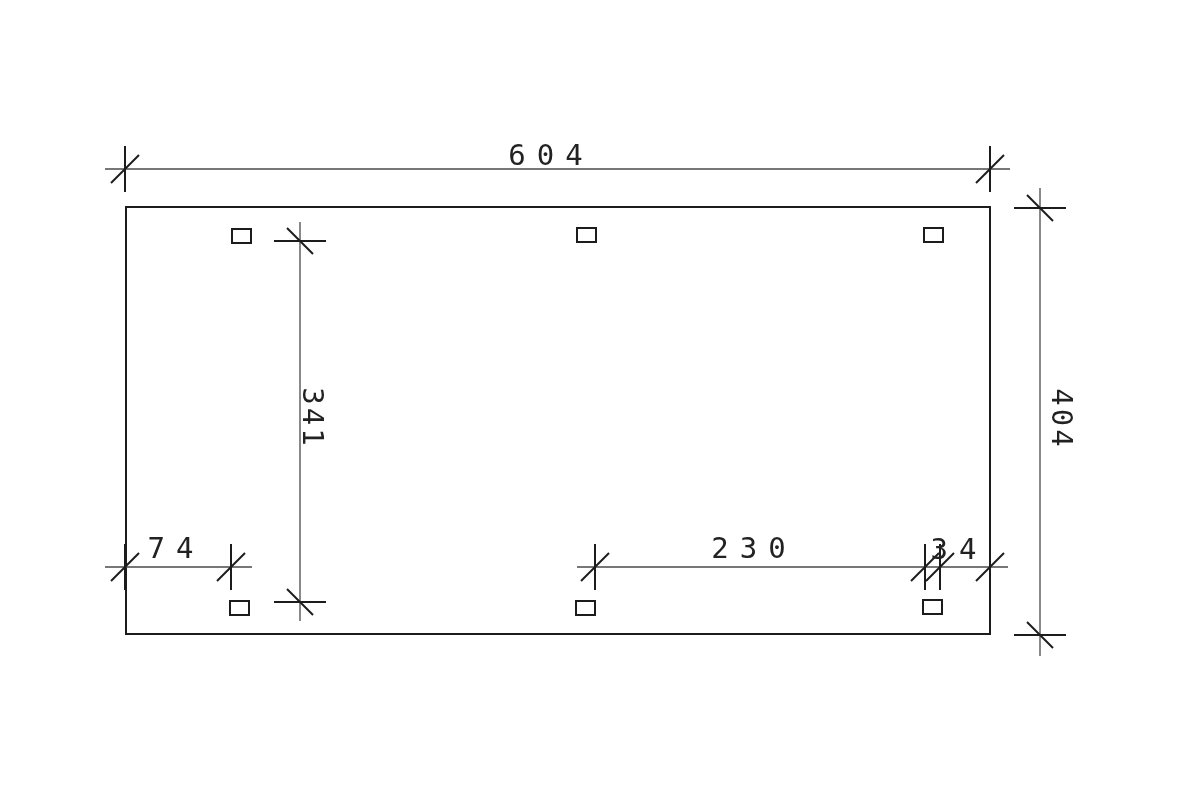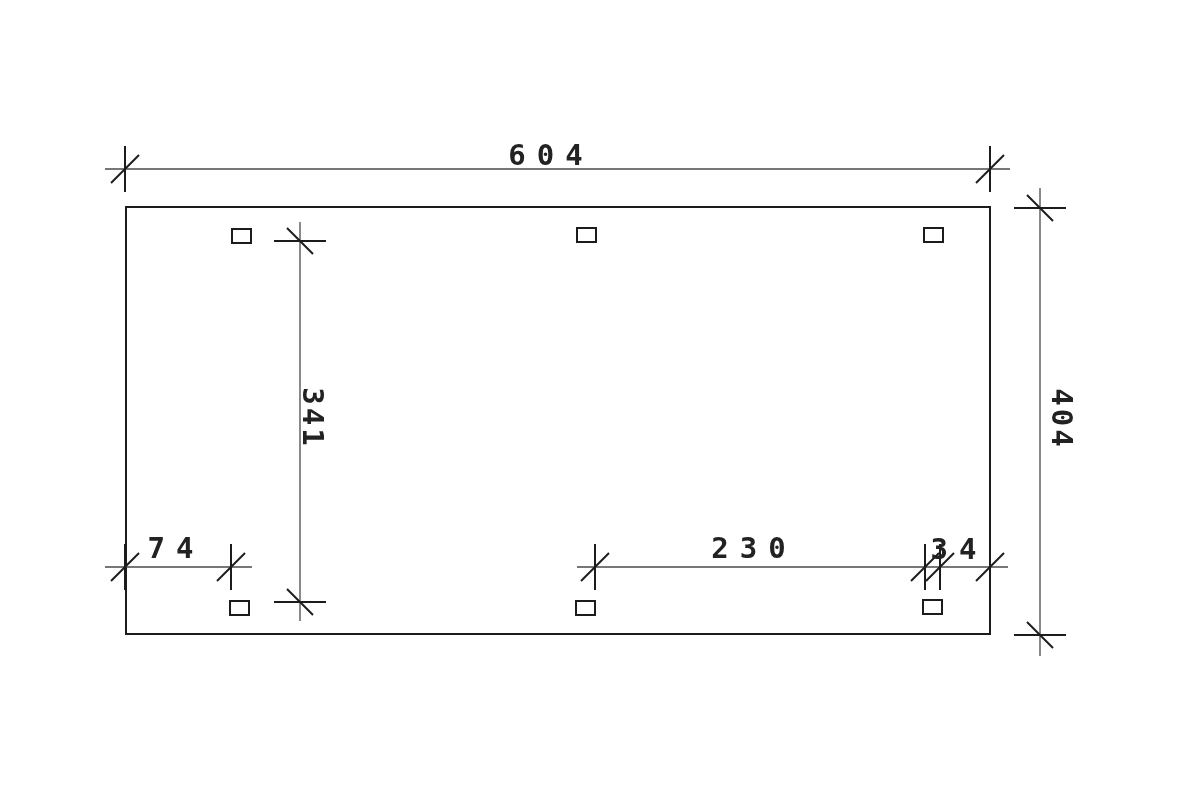--- a/index.html
+++ b/index.html
@@ -4,21 +4,21 @@
 <style>
   :root{
     --bg:#ffffff;
     --ink:#1c1c1c;
     --dim:#4a4a4a;
     --txt:#222222;
   }
   html,body{margin:0;padding:0;background:var(--bg);}
   .canvas{
     width:1200px;height:800px;background:var(--bg);
-    position:relative;overflow:hidden;font-weight:bold;
+    position:relative;overflow:hidden;
   }
   svg{display:block;}
   .outline{fill:none;stroke:var(--ink);stroke-width:2;}
   .post{fill:none;stroke:var(--ink);stroke-width:2;}
   .dimline{stroke:var(--dim);stroke-width:1.3;fill:none;}
   .tick line{stroke:var(--ink);stroke-width:2;fill:none;}
   .dimtext{
     font-family:"DejaVu Sans Mono","Liberation Mono",monospace;
     font-size:29px;
     letter-spacing:11px;

